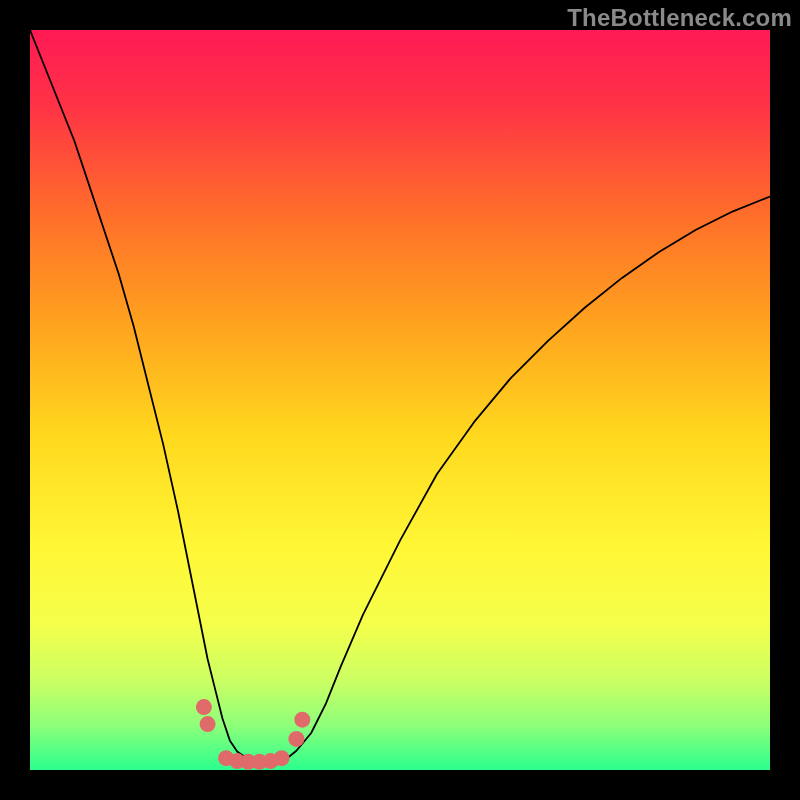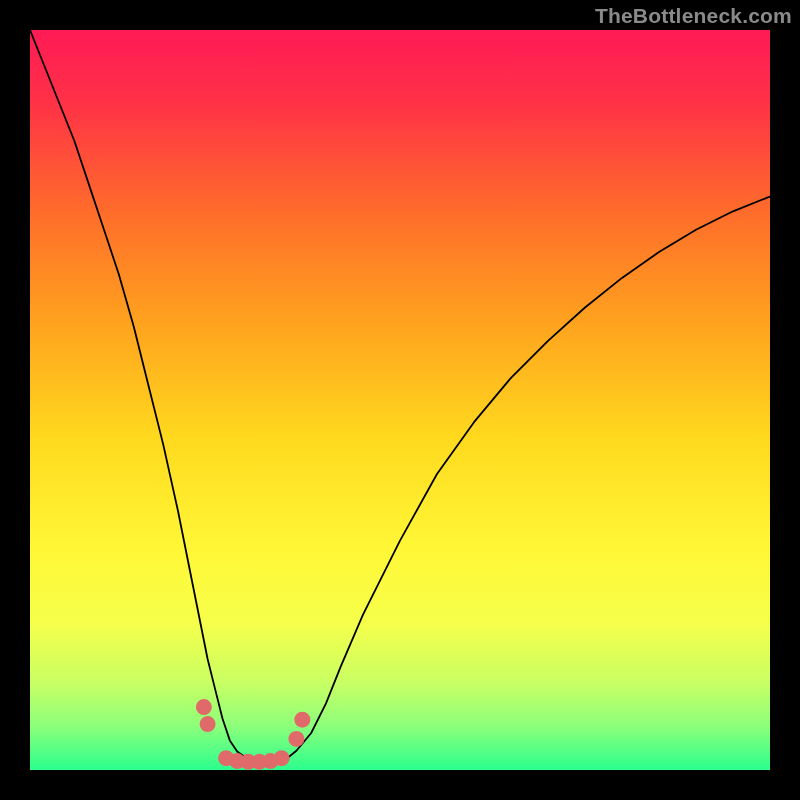--- a/index.html
+++ b/index.html
@@ -24,21 +24,21 @@
     top: 30px;
     width: 740px;
     height: 740px;
     overflow: hidden;
   }
   .watermark {
     position: absolute;
     top: 4px;
     right: 8px;
     font-family: Arial, Helvetica, sans-serif;
-    font-size: 21px;
+    font-size: 24px;
     font-weight: 600;
     color: #8a8a8a;
     letter-spacing: 0.2px;
   }
   svg {
     display: block;
   }
 </style>
 </head>
 <body>

